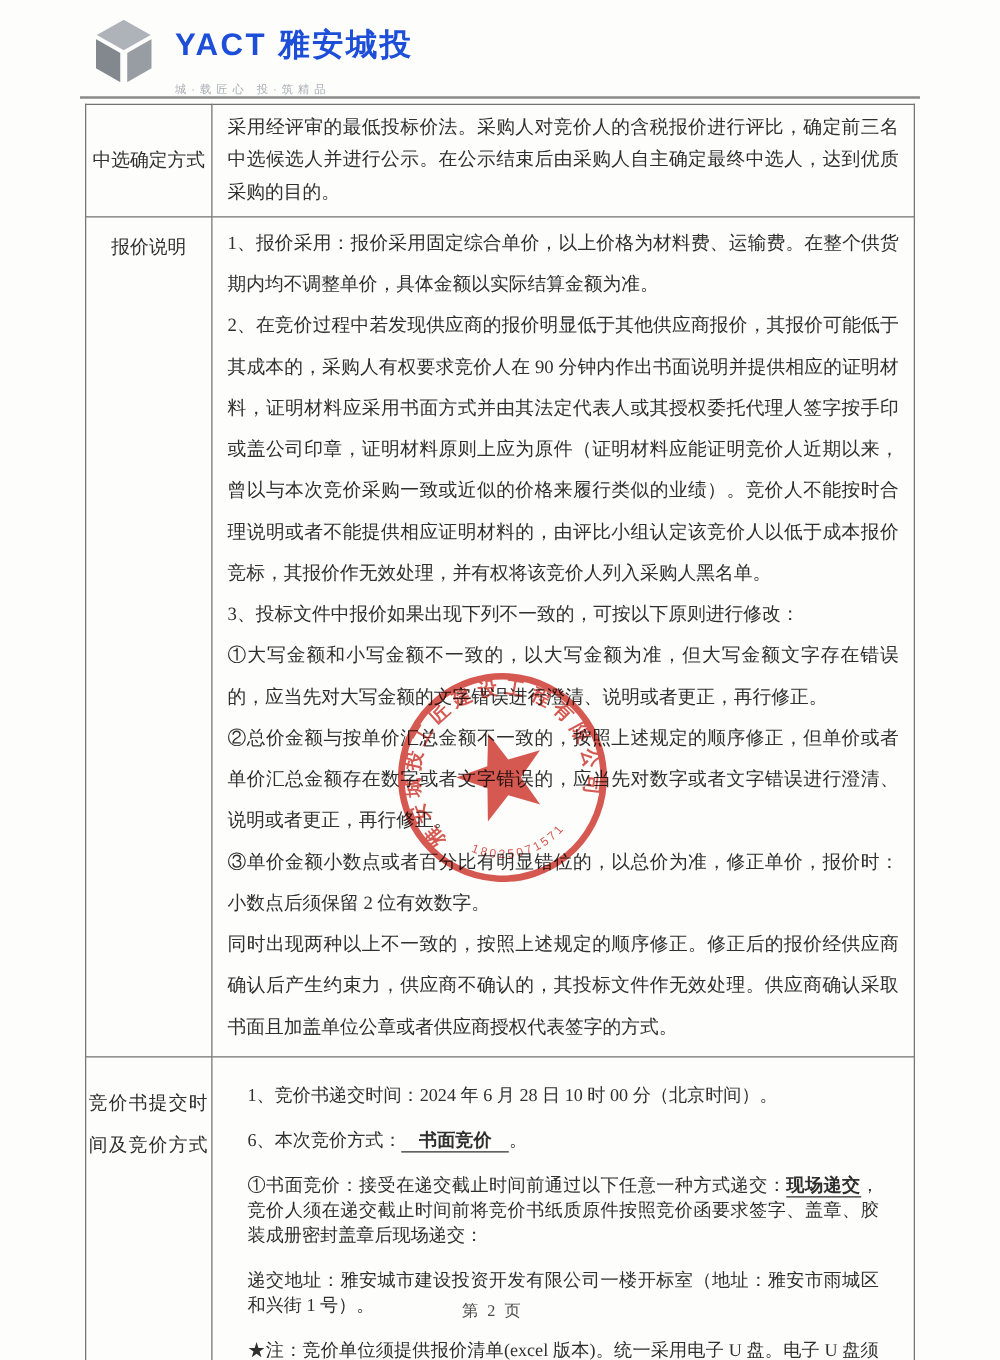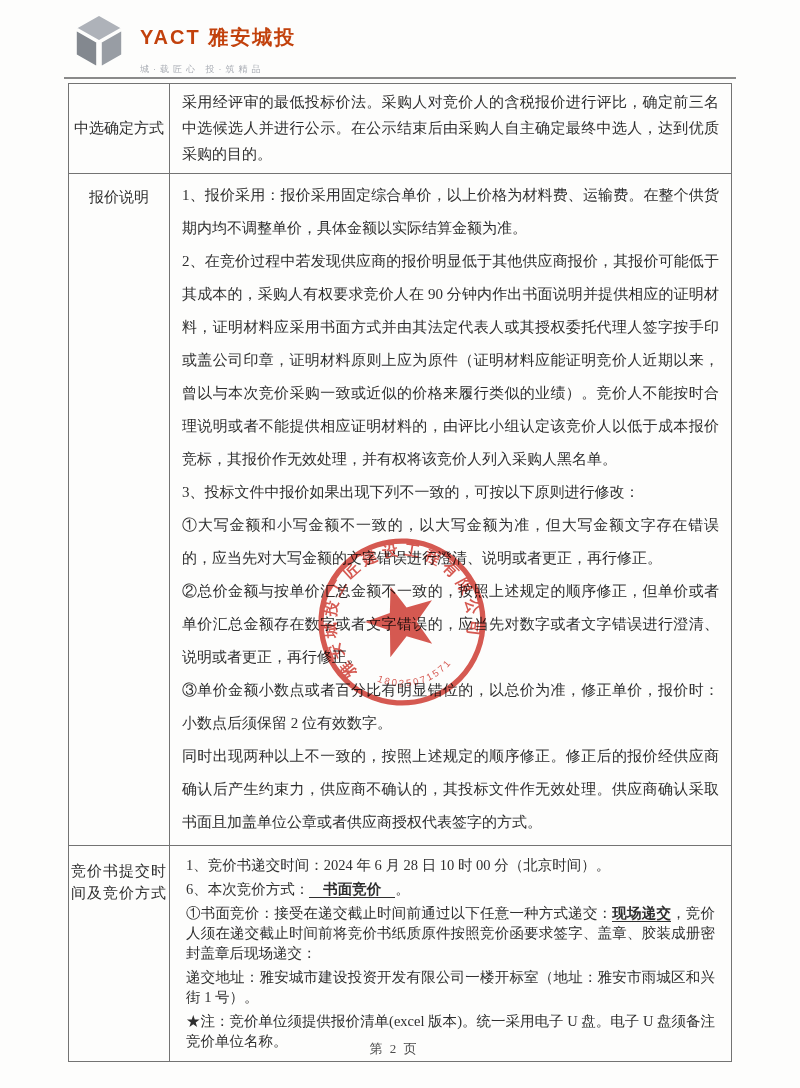--- a/index.html
+++ b/index.html
@@ -10,21 +10,21 @@
     font-family:"Liberation Serif","DejaVu Serif",serif;
     color:#2f2f2f;
     -webkit-font-smoothing:antialiased;
   }
   
   .header{position:absolute;left:72px;top:10px;width:660px;height:62px;display:flex;align-items:center;}
   .logo-cube{flex:0 0 auto;margin-right:14px;}
   .brand-block{display:flex;flex-direction:column;}
   .brand-text{
     font-family:"Liberation Sans","DejaVu Sans",sans-serif;
-    font-size:20px;font-weight:bold;color:#c2410c;letter-spacing:2px;line-height:1.1;margin-top:19px;
+    font-size:25px;font-weight:bold;color:#1d4ed8;letter-spacing:2px;line-height:1.1;margin-top:19px;
   }
   .brand-tagline{
     font-family:"Liberation Sans","DejaVu Sans",sans-serif;
     font-size:9px;color:#a9adb4;letter-spacing:4px;margin-top:15px;
   }
   .header-rule{position:absolute;left:64px;top:77px;width:672px;height:2px;background:#8a8a8a;}
   
   .doc-table{
     position:absolute;left:68px;top:83px;width:664px;
     border-collapse:collapse;table-layout:fixed;
@@ -32,25 +32,25 @@
   }
   .doc-table td{border:1px solid #737373;vertical-align:top;padding:0;}
   .label-cell{width:100px;text-align:center;}
   .label-mid{vertical-align:middle !important;}
   .label-pad-top{padding-top:14px !important;}
   .cell-inner{padding:5px 12px 6px 12px;}
   .justify{text-align:justify;}
   .row1-content{line-height:26px;}
   .row2-content p{margin:0;line-height:33px;text-align:justify;}
   .row3-content{line-height:20px;font-size:14.5px;}
-  .row3-content p{margin:4px;text-align:justify;}
+  .row3-content p{margin:16px;text-align:justify;}
   .row4-content{line-height:24px;padding-top:8px !important;padding-bottom:8px !important;}
   .u{border-bottom:1px solid #2f2f2f;font-weight:bold;}
   .u-pad{padding:0 14px;}
-  .label-two-line div{line-height:22px;margin-top:0;letter-spacing:1px;}
+  .label-two-line div{line-height:22px;margin-top:12px;letter-spacing:1px;}
   
   .stamp{
     position:absolute;left:314px;top:534px;width:176px;height:176px;
     transform:rotate(-18deg);
     opacity:.82;mix-blend-mode:multiply;pointer-events:none;
   }
   
   .footer{
     position:absolute;left:0;top:1040px;width:788px;text-align:center;
     font-size:13px;color:#4c4c4c;letter-spacing:2px;

